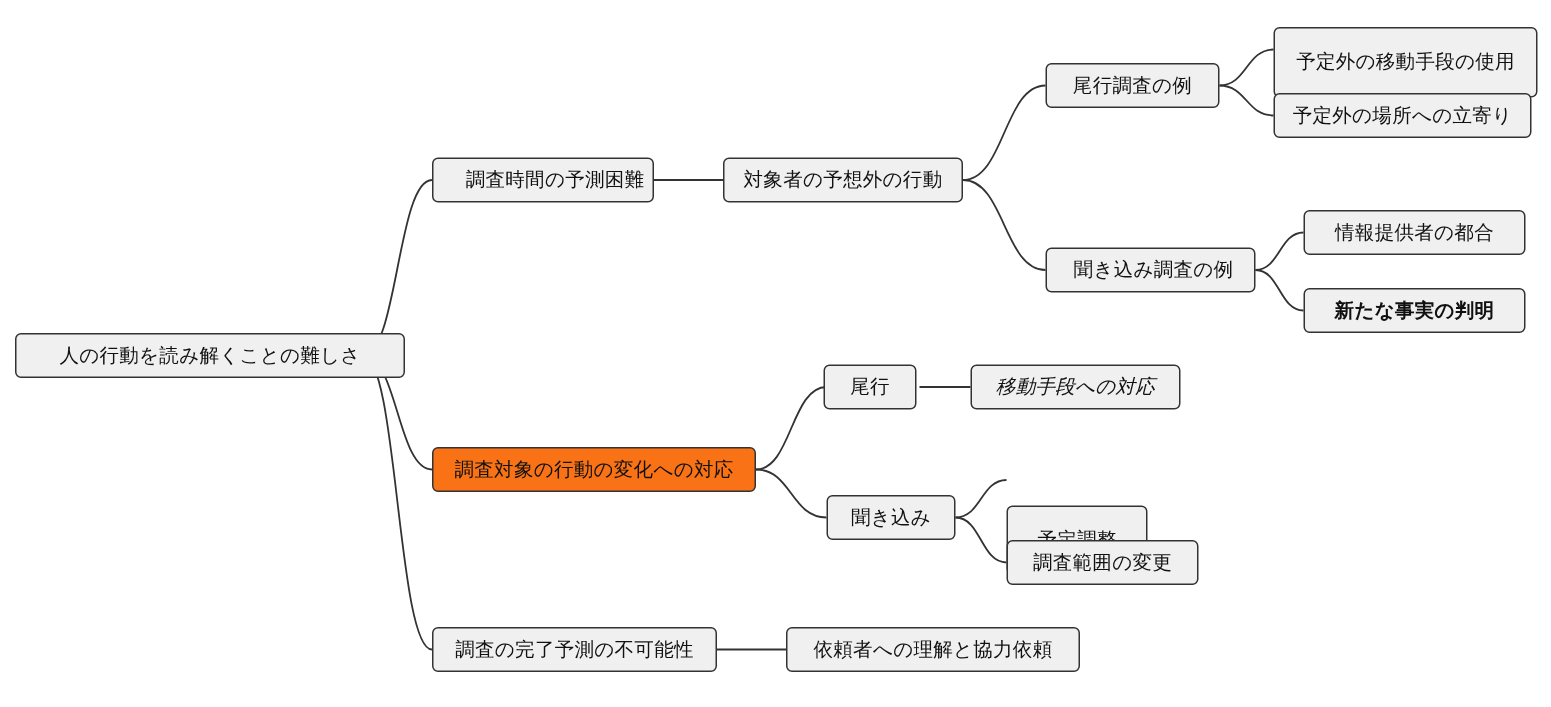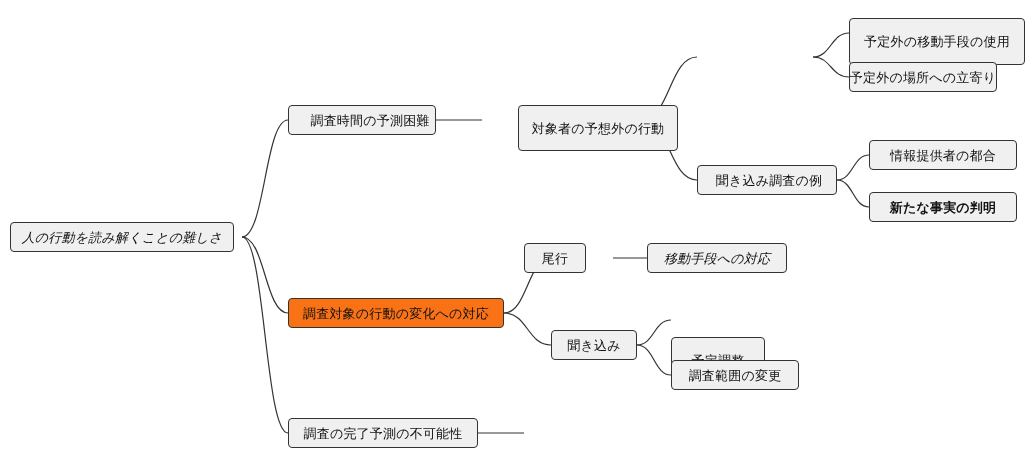--- a/index.html
+++ b/index.html
@@ -57,28 +57,30 @@
       <path d="M 813 57 C 831 57, 831 77, 849 77" fill="none" stroke="#333333" stroke-width="1.2"></path>
       <path d="M 837 180 C 853 180, 853 155, 869 155" fill="none" stroke="#333333" stroke-width="1.2"></path>
       <path d="M 837 180 C 853 180, 853 207, 869 207" fill="none" stroke="#333333" stroke-width="1.2"></path>
       <path d="M 504 313 C 527.5 313, 527.5 258, 551 258" fill="none" stroke="#333333" stroke-width="1.2"></path>
       <path d="M 504 313 C 527.5 313, 527.5 345, 551 345" fill="none" stroke="#333333" stroke-width="1.2"></path>
       <path d="M 613 258 C 630 258, 630 258, 647 258" fill="none" stroke="#333333" stroke-width="1.2"></path>
       <path d="M 637 345 C 654 345, 654 320, 671 320" fill="none" stroke="#333333" stroke-width="1.2"></path>
       <path d="M 637 345 C 654 345, 654 375, 671 375" fill="none" stroke="#333333" stroke-width="1.2"></path>
       <path d="M 478 433 C 501 433, 501 433, 524 433" fill="none" stroke="#333333" stroke-width="1.2"></path>
     </svg>
-<div class="node" style="left: 10px; top: 222px; width: 224px; height: 30px; background: rgb(240, 240, 240); border-color: rgb(51, 51, 51); font-style: italic;">人の行動を読み解くことの難しさ</div>
+<div class="node" style="left: 10px; top: 222px; width: 260px; height: 30px; background: rgb(240, 240, 240); border-color: rgb(51, 51, 51);">人の行動を読み解くことの難しさ</div>
     <div class="node" style="left: 288px; top: 105px; width: 148px; height: 30px; background: rgb(240, 240, 240); border-color: rgb(51, 51, 51); padding-left: 24px;">調査時間の予測困難</div>
     <div class="node" style="left: 288px; top: 298px; width: 216px; height: 30px; background: #f97316; border-color: rgb(51, 51, 51);">調査対象の行動の変化への対応</div>
     <div class="node" style="left: 288px; top: 418px; width: 190px; height: 30px; background: rgb(240, 240, 240); border-color: rgb(51, 51, 51);">調査の完了予測の不可能性</div>
-    <div class="node" style="left: 482px; top: 105px; width: 160px; height: 46px; background: rgb(240, 240, 240); border-color: rgb(51, 51, 51); margin-left: 36px;">対象者の予想外の行動</div>
+    <div class="node" style="left: 482px; top: 105px; width: 160px; height: 30px; background: rgb(240, 240, 240); border-color: rgb(51, 51, 51);">対象者の予想外の行動</div>
+    <div class="node" style="left: 697px; top: 42px; width: 116px; height: 30px; background: rgb(240, 240, 240); border-color: rgb(51, 51, 51);">尾行調査の例</div>
     <div class="node" style="left: 697px; top: 165px; width: 140px; height: 30px; background: rgb(240, 240, 240); border-color: rgb(51, 51, 51); padding-left: 12px;">聞き込み調査の例</div>
     <div class="node" style="left: 849px; top: 18px; width: 176px; height: 47px; background: rgb(240, 240, 240); border-color: rgb(51, 51, 51);">予定外の移動手段の使用</div>
-    <div class="node" style="left: 849px; top: 62px; width: 148px; height: 30px; background: rgb(240, 240, 240); border-color: rgb(51, 51, 51);">予定外の場所への立寄り</div>
+    <div class="node" style="left: 849px; top: 62px; width: 172px; height: 30px; background: rgb(240, 240, 240); border-color: rgb(51, 51, 51);">予定外の場所への立寄り</div>
     <div class="node" style="left: 869px; top: 140px; width: 148px; height: 30px; background: rgb(240, 240, 240); border-color: rgb(51, 51, 51);">情報提供者の都合</div>
     <div class="node" style="left: 869px; top: 192px; width: 148px; height: 30px; background: rgb(240, 240, 240); border-color: rgb(51, 51, 51); font-weight: bold;">新たな事実の判明</div>
-    <div class="node" style="left: 524px; top: 243px; width: 62px; height: 30px; background: rgb(240, 240, 240); border-color: rgb(51, 51, 51);">尾行</div>
+    <div class="node" style="left: 549px; top: 243px; width: 62px; height: 30px; background: rgb(240, 240, 240); border-color: rgb(51, 51, 51);">尾行</div>
     <div class="node" style="left: 551px; top: 330px; width: 86px; height: 30px; background: rgb(240, 240, 240); border-color: rgb(51, 51, 51);">聞き込み</div>
     <div class="node" style="left: 647px; top: 243px; width: 140px; height: 30px; background: rgb(240, 240, 240); border-color: rgb(51, 51, 51); font-style: italic;">移動手段への対応</div>
     <div class="node" style="left: 671px; top: 305px; width: 94px; height: 46px; background: rgb(240, 240, 240); border-color: rgb(51, 51, 51); margin-top: 32px;">予定調整</div>
     <div class="node" style="left: 671px; top: 360px; width: 128px; height: 30px; background: rgb(240, 240, 240); border-color: rgb(51, 51, 51); text-align: center;">調査範囲の変更</div>
+    <div class="node" style="left: 524px; top: 418px; width: 196px; height: 30px; background: rgb(240, 240, 240); border-color: rgb(51, 51, 51);">依頼者への理解と協力依頼</div>
   </div>
 
 </body></html>

